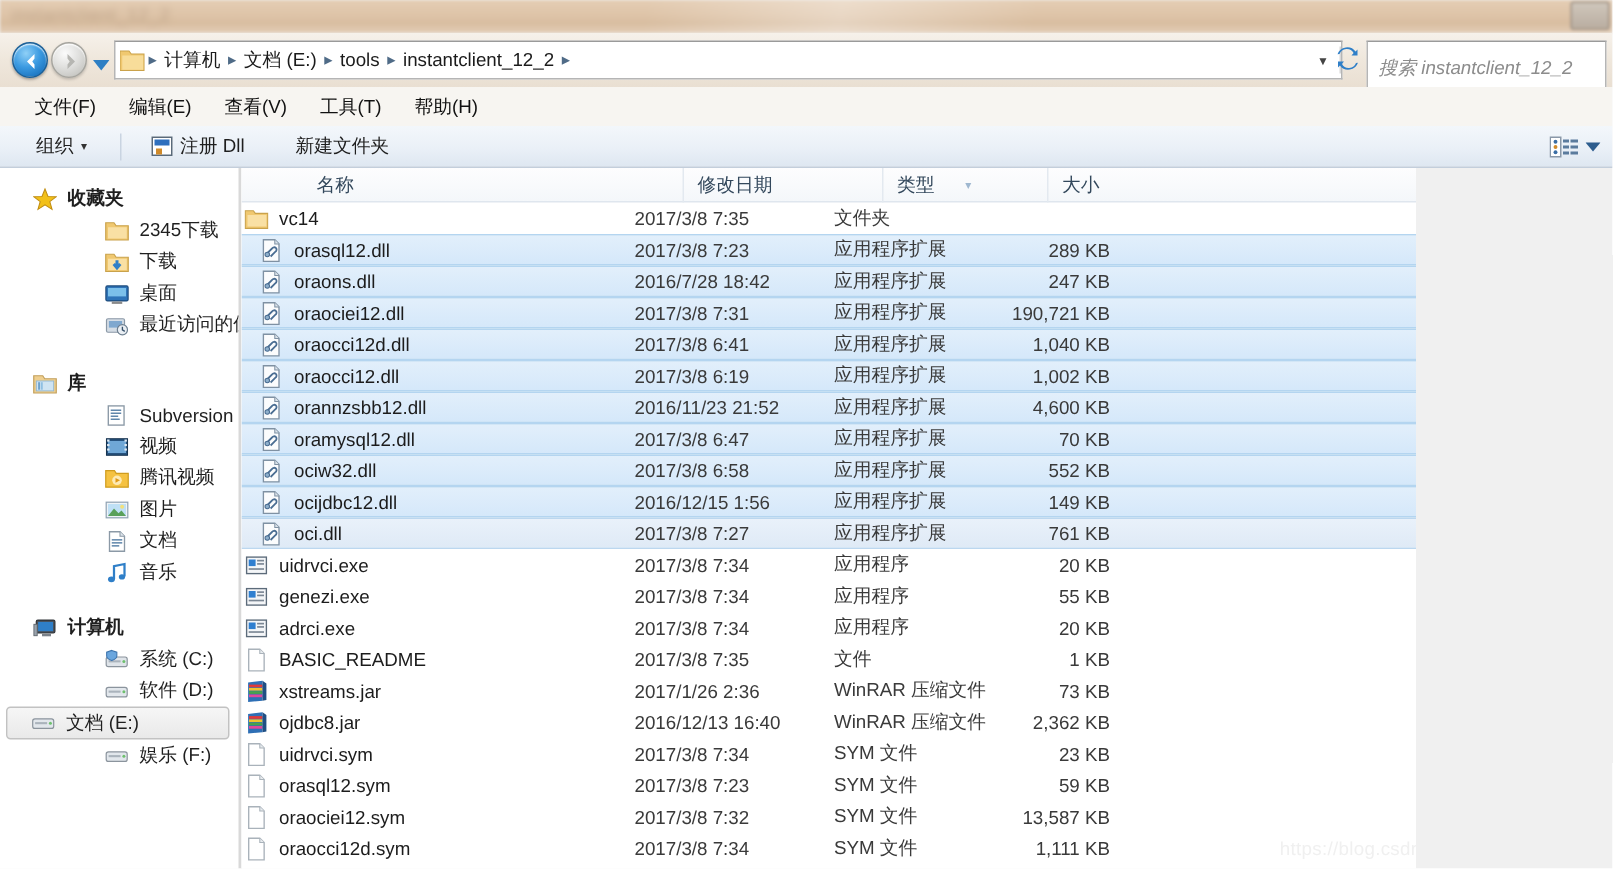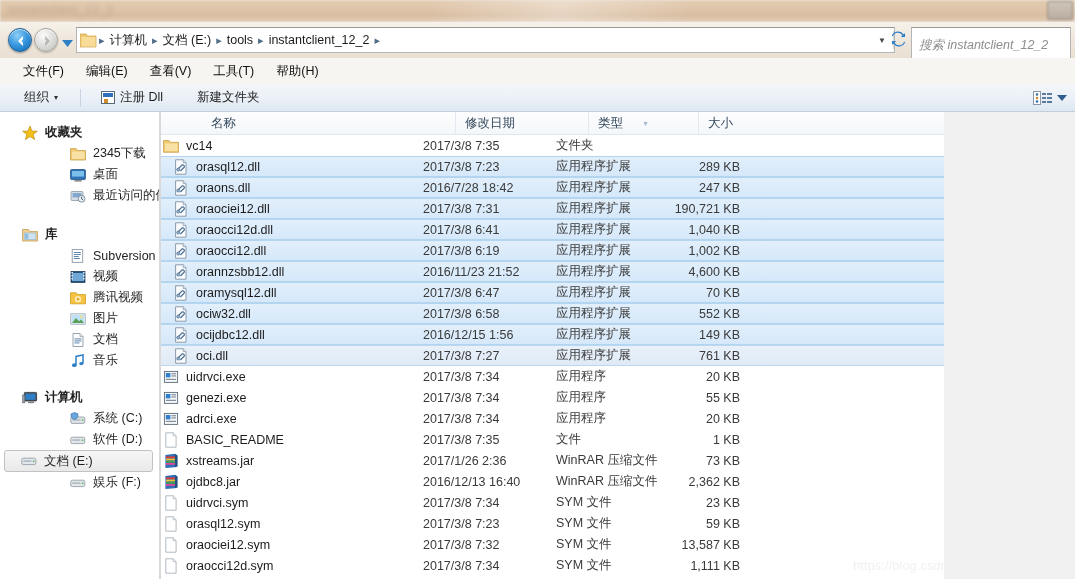--- a/index.html
+++ b/index.html
@@ -264,20 +264,28 @@
         </div>
         <div class="nav-row child">
           <svg class="nav-icon" viewBox="0 0 16 16">
             <path d="M0.5 2.5 h5.5 l1.4 2 H15.5 v9.5 H0.5 Z" fill="#f0c870" stroke="#c9a24c" stroke-width=".8"></path>
             <path d="M2 5.5 h12.5 v7.5 H2 Z" fill="#f9e0a4"></path>
           </svg>
           <span class="lbl">2345下载</span>
         </div>
         <div class="nav-row child">
           <svg class="nav-icon" viewBox="0 0 16 16">
+            <path d="M0.5 2.5 h5.5 l1.4 2 H15.5 v9.5 H0.5 Z" fill="#f0c870" stroke="#c9a24c" stroke-width=".8"></path>
+            <path d="M2 5.5 h12.5 v7.5 H2 Z" fill="#f9e0a4"></path>
+            <path d="M8 6.5 v4 M5.8 9 L8 11.6 L10.2 9" stroke="#2f7fc8" stroke-width="2" fill="none"></path>
+          </svg>
+          <span class="lbl">下载</span>
+        </div>
+        <div class="nav-row child">
+          <svg class="nav-icon" viewBox="0 0 16 16">
             <rect x="0.6" y="2.6" width="14.8" height="10" rx="1" fill="#2f74b8" stroke="#1d4b7c" stroke-width=".8"></rect>
             <rect x="2" y="4" width="12" height="5.6" fill="#7cc0ea"></rect>
             <rect x="4.5" y="13" width="7" height="1.6" fill="#8a8a8a"></rect>
           </svg>
           <span class="lbl">桌面</span>
         </div>
         <div class="nav-row child">
           <svg class="nav-icon" viewBox="0 0 16 16">
             <rect x="1" y="3.5" width="12" height="9" rx="1" fill="#d5dde5" stroke="#8a98a6" stroke-width=".8"></rect>
             <rect x="2.6" y="5" width="8.8" height="4.4" fill="#7fa8cf"></rect>

